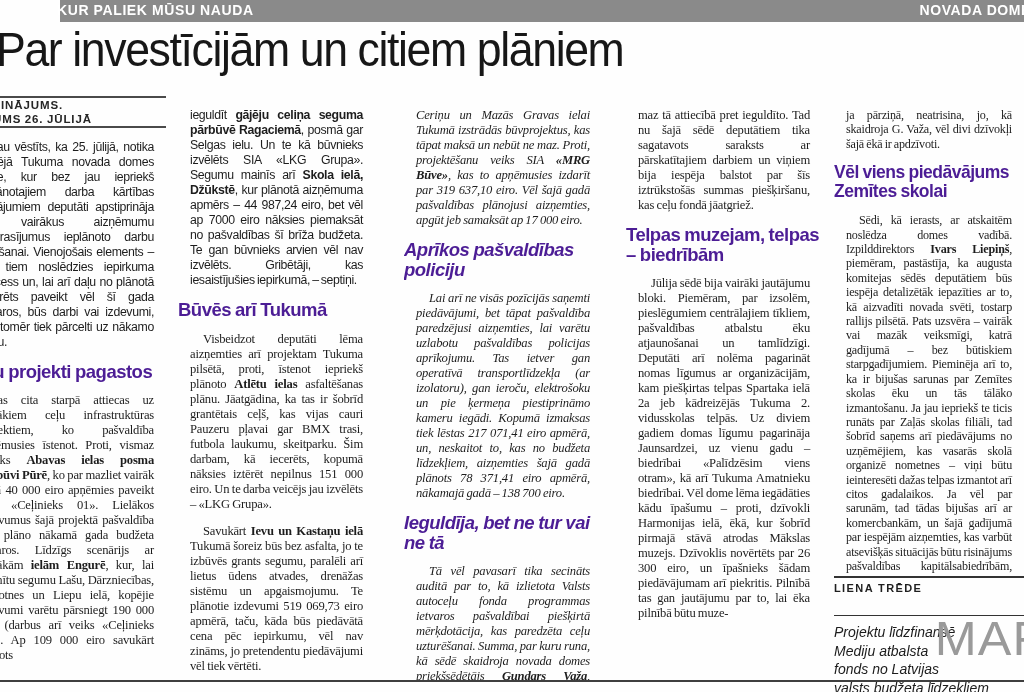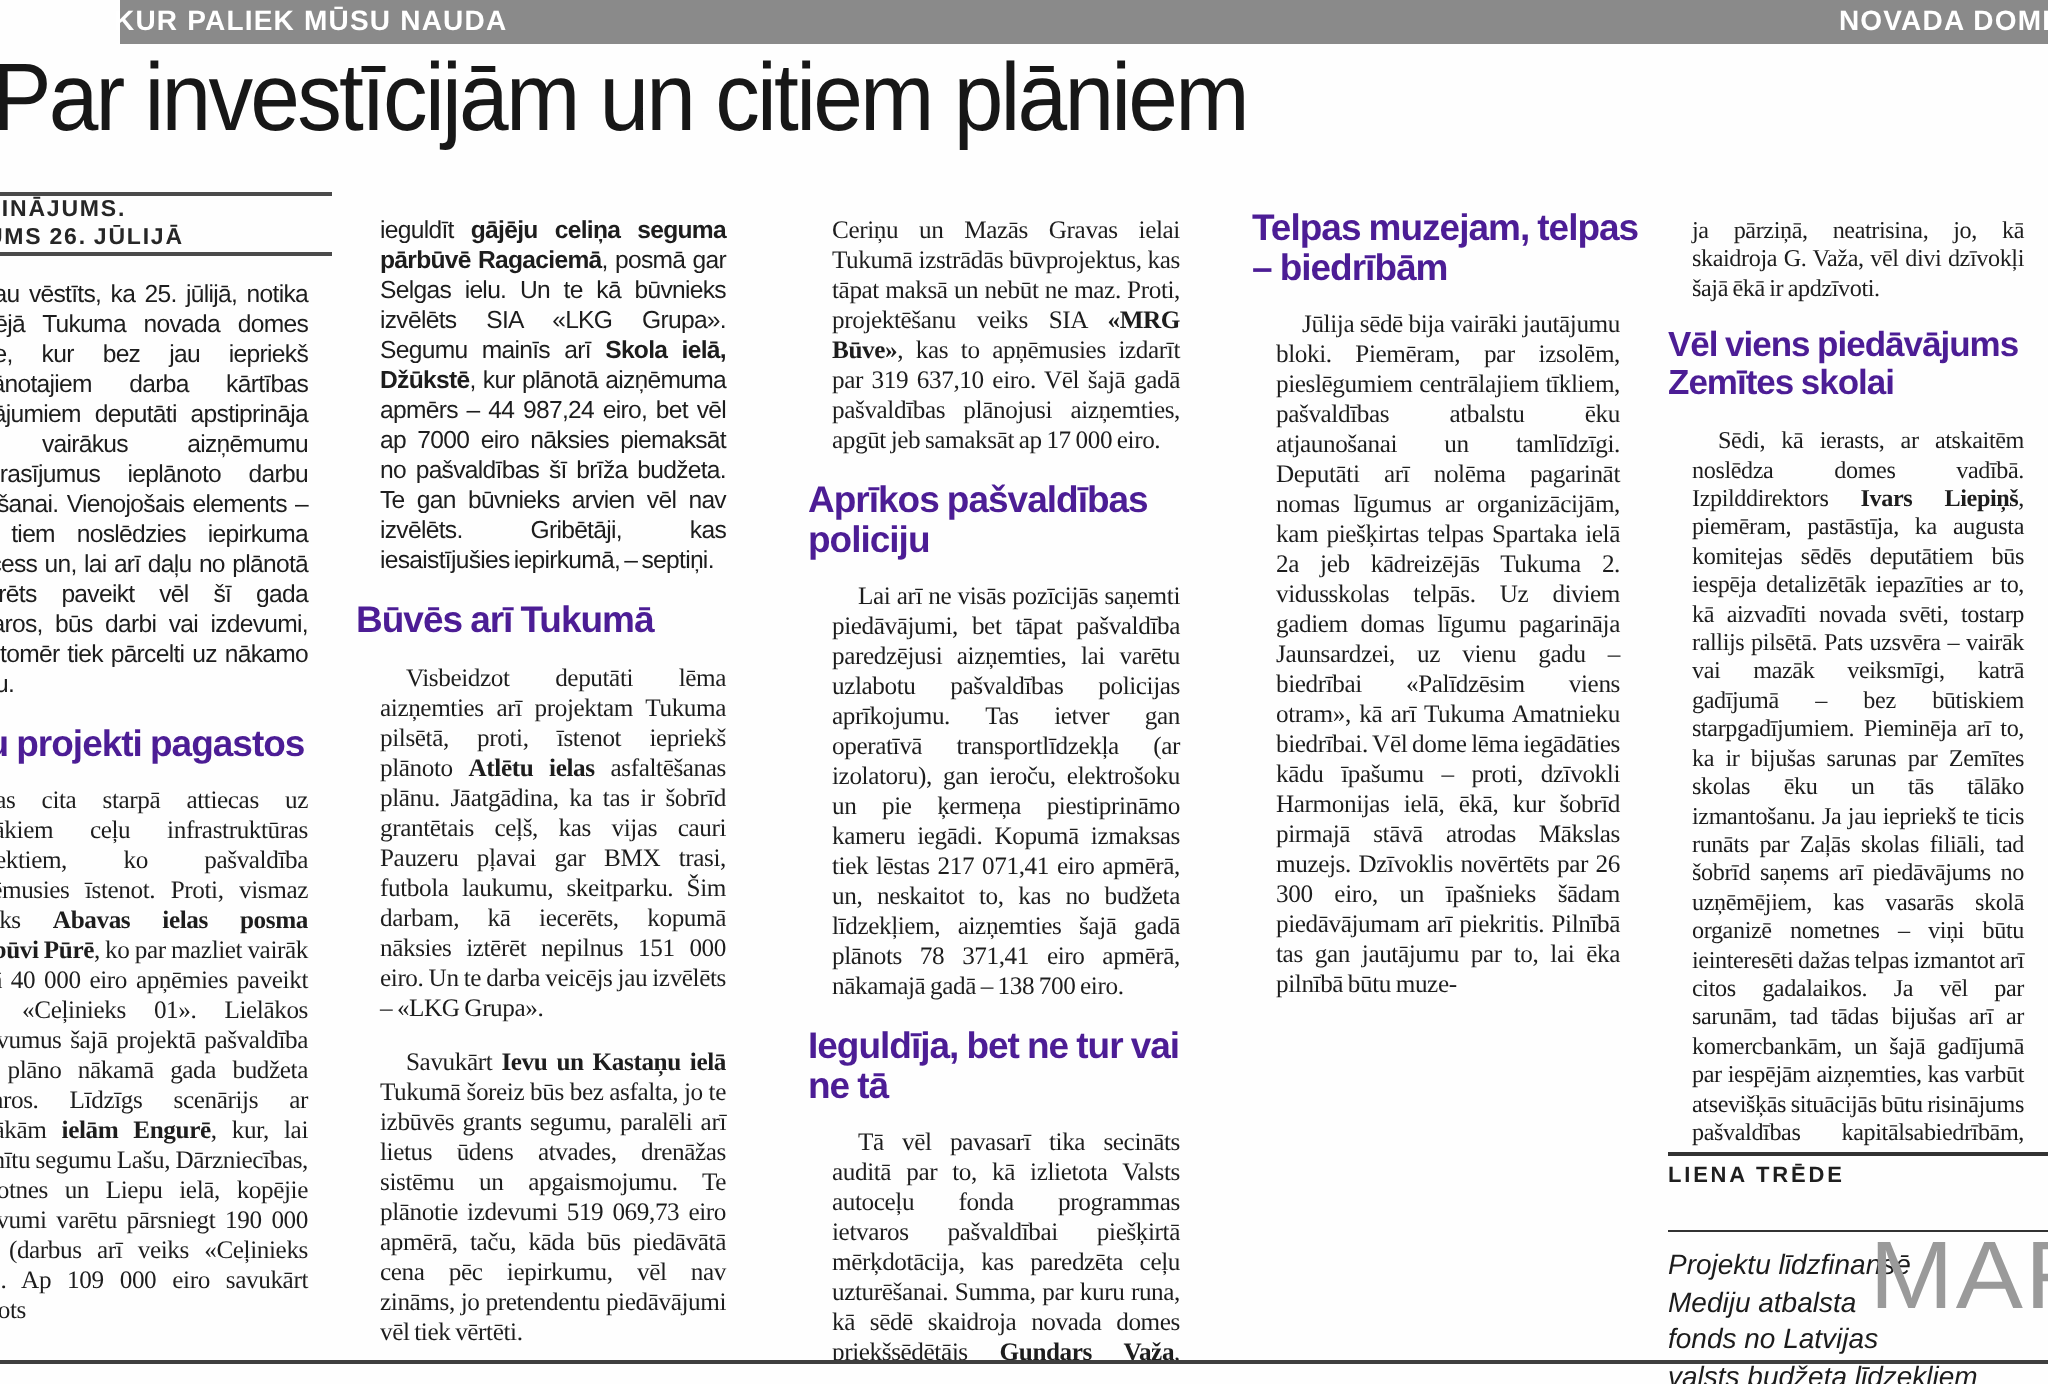--- a/index.html
+++ b/index.html
@@ -17,21 +17,21 @@
             color:#171717;letter-spacing:-1.5px;white-space:nowrap;
             transform:scaleX(.93);transform-origin:left top;}
   
   #columns{position:absolute;left:0;top:96px;width:1024px;height:586px;}
   .col{position:absolute;top:0;height:586px;overflow:hidden;color:#1d1d1d;
        font-size:12.6px;line-height:15px;text-align:justify;
        letter-spacing:-0.2px;word-spacing:-0.6px;}
   .col-1{left:0;width:166px;}
   .col-1 .col-inner{width:200px;margin-left:-34px;}
   .col-2{left:178px;width:197px;}
-  .col-3{left:404px;width:198px;}
+  .col-3{left:404px;width:198px;font-style:italic;}
   .col-4{left:626px;width:196px;}
   .col-5{left:834px;width:190px;height:478px;font-size:12.1px;line-height:14.4px;}
   .col p{margin:12px;}
   .col p.ind{text-indent:13px;}
   .col p.sans{font-family:"Liberation Sans",sans-serif;font-size:12.3px;
               letter-spacing:-0.35px;word-spacing:-1px;}
   .col span.b{font-weight:bold;}
   .subhead{font-family:"Liberation Sans",sans-serif;font-weight:bold;font-size:18.5px;
            line-height:19.5px;letter-spacing:-0.5px;color:#4c1d95;margin:8px 0 4px;
            text-align:left;}
@@ -96,20 +96,21 @@
         <div class="col-inner">
           <p class=""><span>Ceriņu un Mazās Gravas ielai Tukumā izstrādās būvprojektus, kas tāpat maksā un nebūt ne maz. Proti, projektēšanu veiks SIA </span><span class="b">«MRG Būve»</span><span>, kas to apņēmusies izdarīt par 319 637,10 eiro. Vēl šajā gadā pašvaldības plānojusi aizņemties, apgūt jeb samaksāt ap 17 000 eiro.</span></p>
           <div class="subhead">Aprīkos pašvaldības policiju</div>
           <p class="ind "><span>Lai arī ne visās pozīcijās saņemti piedāvājumi, bet tāpat pašvaldība paredzējusi aizņemties, lai varētu uzlabotu pašvaldības policijas aprīkojumu. Tas ietver gan operatīvā transportlīdzekļa (ar izolatoru), gan ieroču, elektrošoku un pie ķermeņa piestiprināmo kameru iegādi. Kopumā izmaksas tiek lēstas 217 071,41 eiro apmērā, un, neskaitot to, kas no budžeta līdzekļiem, aizņemties šajā gadā plānots 78 371,41 eiro apmērā, nākamajā gadā – 138 700 eiro.</span></p>
           <div class="subhead">Ieguldīja, bet ne tur vai ne tā</div>
           <p class="ind "><span>Tā vēl pavasarī tika secināts auditā par to, kā izlietota Valsts autoceļu fonda programmas ietvaros pašvaldībai piešķirtā mērķdotācija, kas paredzēta ceļu uzturēšanai. Summa, par kuru runa, kā sēdē skaidroja novada domes priekšsēdētājs </span><span class="b">Gundars Važa</span><span>, tomēr ir salīdzinoši neliela – mazliet vairāk nekā 12 000 eiro, tas vis-</span></p>
         </div>
       </div>
       <div class="col col-4">
         <div class="col-inner">
+          <p class=""><span>maz tā attiecībā pret ieguldīto. Tad nu šajā sēdē deputātiem tika sagatavots saraksts ar pārskatītajiem darbiem un viņiem bija iespēja balstot par šīs iztrūkstošās summas piešķiršanu, kas ceļu fondā jāatgriež.</span></p>
           <div class="subhead">Telpas muzejam, telpas – biedrībām</div>
           <p class="ind "><span>Jūlija sēdē bija vairāki jautājumu bloki. Piemēram, par izsolēm, pieslēgumiem centrālajiem tīkliem, pašvaldības atbalstu ēku atjaunošanai un tamlīdzīgi. Deputāti arī nolēma pagarināt nomas līgumus ar organizācijām, kam piešķirtas telpas Spartaka ielā 2a jeb kādreizējās Tukuma 2. vidusskolas telpās. Uz diviem gadiem domas līgumu pagarināja Jaunsardzei, uz vienu gadu – biedrībai «Palīdzēsim viens otram», kā arī Tukuma Amatnieku biedrībai. Vēl dome lēma iegādāties kādu īpašumu – proti, dzīvokli Harmonijas ielā, ēkā, kur šobrīd pirmajā stāvā atrodas Mākslas muzejs. Dzīvoklis novērtēts par 26 300 eiro, un īpašnieks šādam piedāvājumam arī piekritis. Pilnībā tas gan jautājumu par to, lai ēka pilnībā būtu muze-</span></p>
         </div>
       </div>
       <div class="col col-5">
         <div class="col-inner">
           <p class=""><span>ja pārziņā, neatrisina, jo, kā skaidroja G. Važa, vēl divi dzīvokļi šajā ēkā ir apdzīvoti.</span></p>
           <div class="subhead">Vēl viens piedāvājums Zemītes skolai</div>
           <p class="ind "><span>Sēdi, kā ierasts, ar atskaitēm noslēdza domes vadībā. Izpilddirektors </span><span class="b">Ivars Liepiņš</span><span>, piemēram, pastāstīja, ka augusta komitejas sēdēs deputātiem būs iespēja detalizētāk iepazīties ar to, kā aizvadīti novada svēti, tostarp rallijs pilsētā. Pats uzsvēra – vairāk vai mazāk veiksmīgi, katrā gadījumā – bez būtiskiem starpgadījumiem. Pieminēja arī to, ka ir bijušas sarunas par Zemītes skolas ēku un tās tālāko izmantošanu. Ja jau iepriekš te ticis runāts par Zaļās skolas filiāli, tad šobrīd saņems arī piedāvājums no uzņēmējiem, kas vasarās skolā organizē nometnes – viņi būtu ieinteresēti dažas telpas izmantot arī citos gadalaikos. Ja vēl par sarunām, tad tādas bijušas arī ar komercbankām, un šajā gadījumā par iespējām aizņemties, kas varbūt atsevišķās situācijās būtu risinājums pašvaldības kapitālsabiedrībām, skaidroja izpilddirektors.</span></p>
           <p class="ind "><span class="b">Turpmāk vēl.</span></p>

